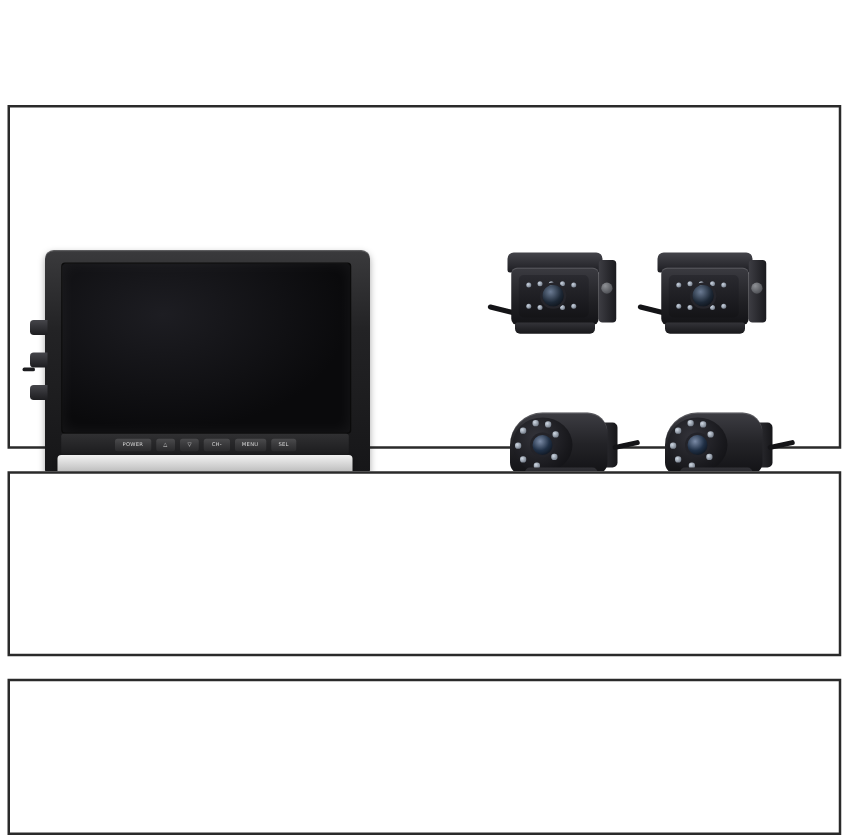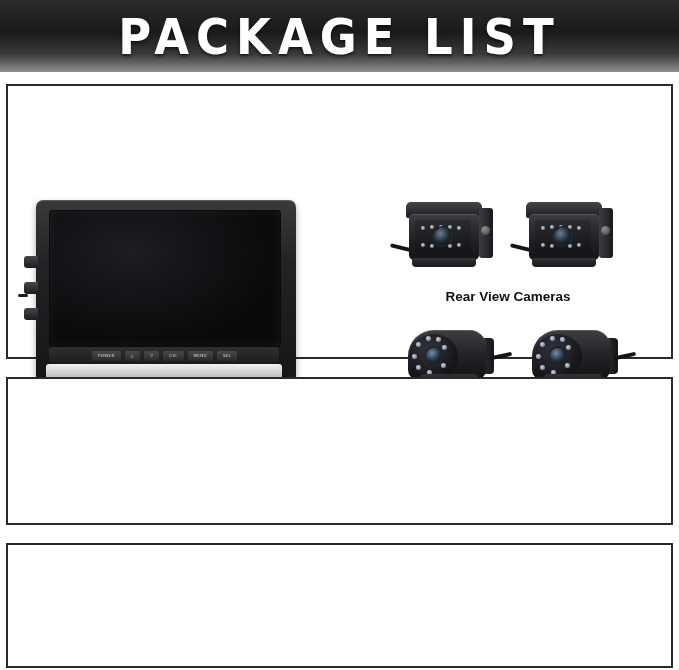--- a/index.html
+++ b/index.html
@@ -208,23 +208,20 @@
   .scam .tail {
     position: absolute; right: -10px; top: 30px; width: 22px; height: 4px;
     background: #141417; border-radius: 3px; transform: rotate(-12deg);
   }
 </style>
 </head>
 <body>
 
 <div class="page">
 
-  <div class="header">
-    <div class="header-title">PACKAGE LIST</div>
-  </div>
 
   <div class="section sec1">
 
     <div>
       <div class="mon-body"></div>
       <div class="mon-knob k1"></div>
       <div class="mon-knob k2"></div>
       <div class="mon-knob k3"></div>
       <div class="mon-wire"></div>
       <div class="mon-screen"></div>
@@ -279,21 +276,20 @@
         <div class="led" style="left:10px; top:19px;"></div>
         <div class="led" style="left:28px; top:19px;"></div>
         <div class="led" style="left:37px; top:18px;"></div>
       </div>
       <div class="lens"></div>
       <div class="bracket"></div>
       <div class="screw"></div>
       <div class="base"></div>
     </div>
 
-    <div class="caption" style="left:410px; top:203px; width:180px;">Rear View Cameras</div>
 
     <div class="scam" style="left:394px; top:238px;">
       <div class="arm"></div>
       <div class="tail"></div>
       <div class="body"></div>
       <div class="face"></div>
       <div class="ring">
         <div class="led" style="left:14px; top:0px;"></div>
         <div class="led" style="left:4px;  top:6px;"></div>
         <div class="led" style="left:24px; top:1px;"></div>

